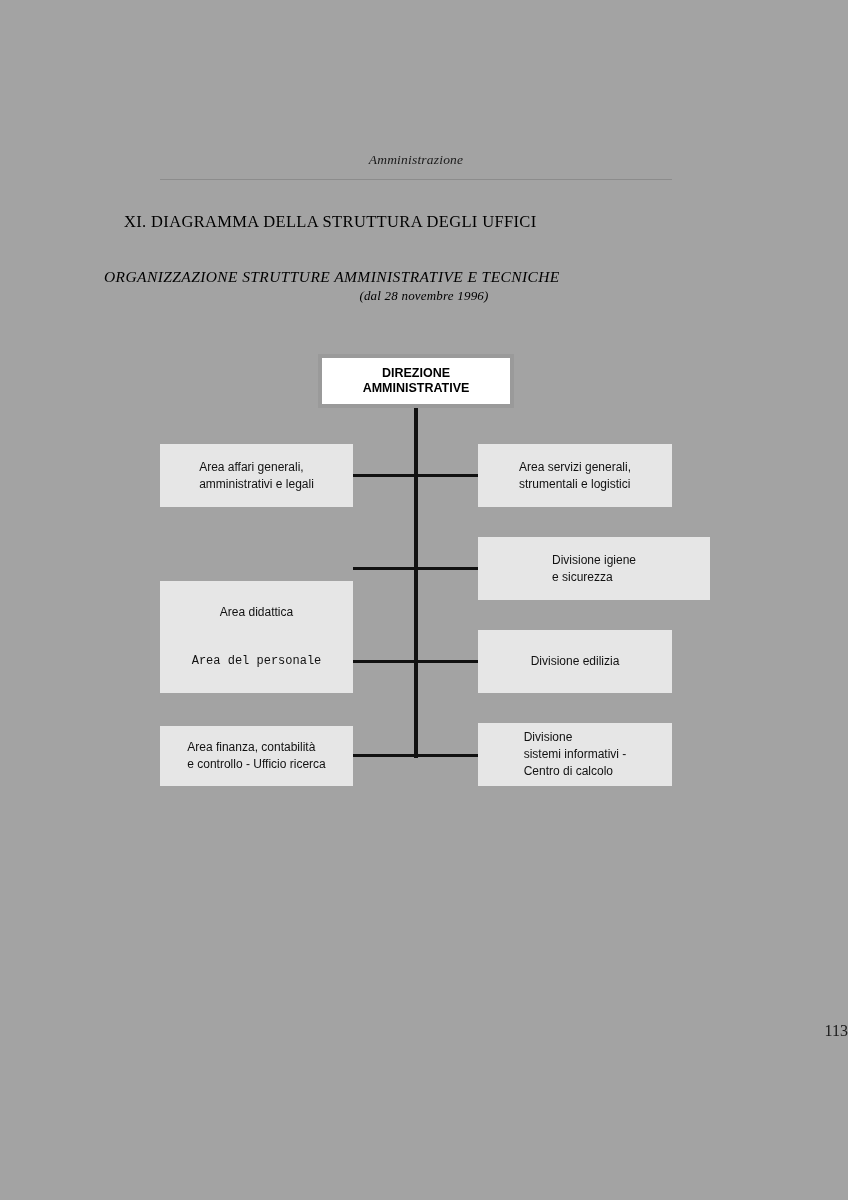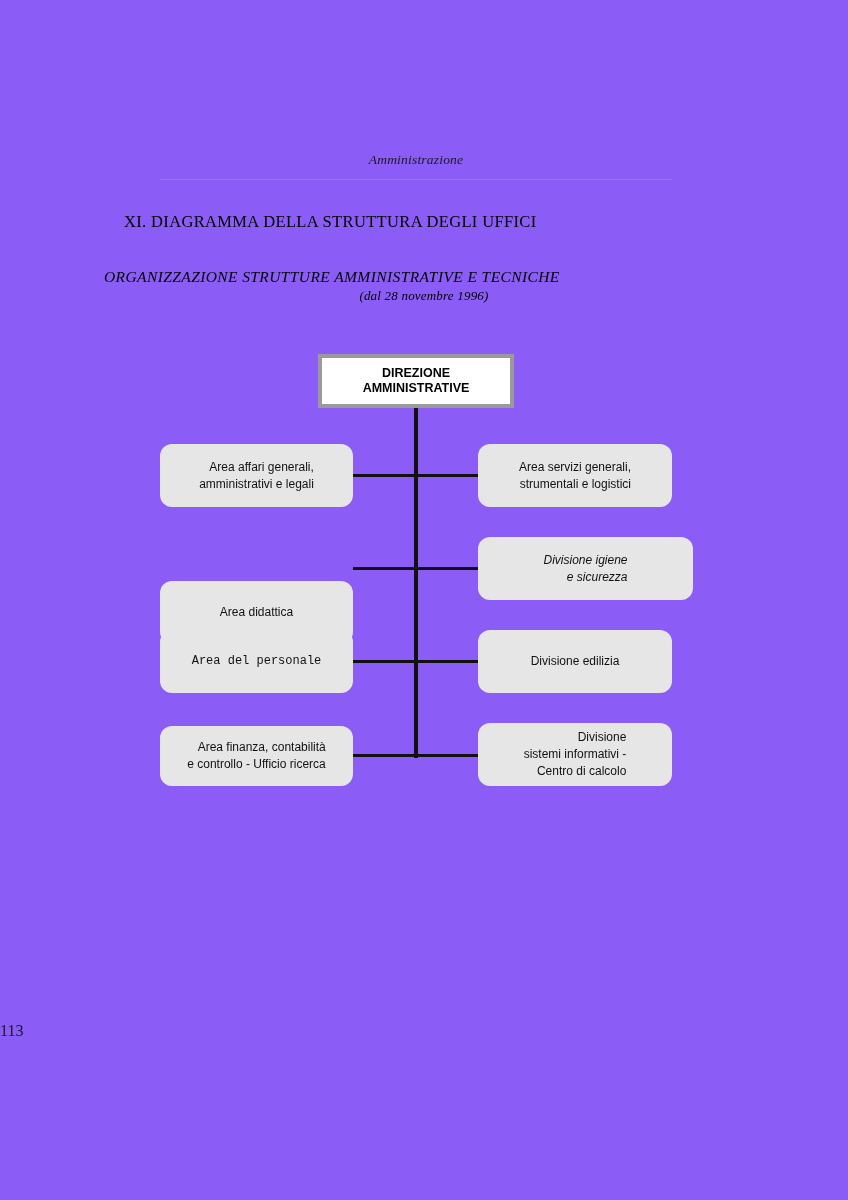--- a/index.html
+++ b/index.html
@@ -4,21 +4,21 @@
 <style>
   html, body {
     margin: 0;
     padding: 0;
     background: #ffffff;
   }
   .page {
     position: relative;
     width: 848px;
     height: 1200px;
-    background: #8b5cf6;
+    background: #a3a3a3;
     overflow: hidden;
     font-family: "Liberation Serif", serif;
   }
 
   
   .running-head {
     position: absolute;
     left: 160px;
     top: 152px;
     width: 512px;
@@ -104,27 +104,26 @@
     color: #000000;
   }
 
   .node-box {
     position: absolute;
     box-sizing: border-box;
     background: #e6e6e6;
     display: flex;
     align-items: center;
     justify-content: center;
-    text-align: right;
+    text-align: left;
     font-family: "Liberation Sans", sans-serif;
     font-size: 12px;
     line-height: 17px;
     color: #111111;
     padding: 2px 6px;
-    border-radius: 12px;
   }
 
   .trunk {
     position: absolute;
     left: 414px;
     top: 406px;
     width: 4px;
     height: 352px;
     background: #111111;
   }
@@ -133,21 +132,21 @@
     height: 3px;
     background: #111111;
   }
 
   
   .folio {
     position: absolute;
     left: 0;
     top: 1022px;
     width: 848px;
-    text-align: left;
+    text-align: right;
     font-family: "Liberation Serif", serif;
     font-size: 16px;
     color: #1a1a1a;
   }
 </style>
 </head>
 <body>
 
 <div class="page">
 
@@ -182,21 +181,21 @@
         <span>strumentali e logistici</span>
       </span>
     </div>
 
     <div class="branch" style="left:353px; top:567px; width:125px;"></div>
     <div class="node-box" style="left:160px; top:537px; width:193px; height:63px;margin-top:44px;">
       <span>
         <span>Area didattica</span>
       </span>
     </div>
-    <div class="node-box" style="left:478px; top:537px; width:215px; height:63px;font-style:italic;">
+    <div class="node-box" style="left:478px; top:537px; width:232px; height:63px;">
       <span>
         <span>Divisione igiene</span><br>
         <span>e sicurezza</span>
       </span>
     </div>
 
     <div class="branch" style="left:353px; top:660px; width:125px;"></div>
     <div class="node-box" style="left:160px; top:630px; width:193px; height:63px;font-family:Liberation Mono, monospace;">
       <span>
         <span>Area del personale</span>

